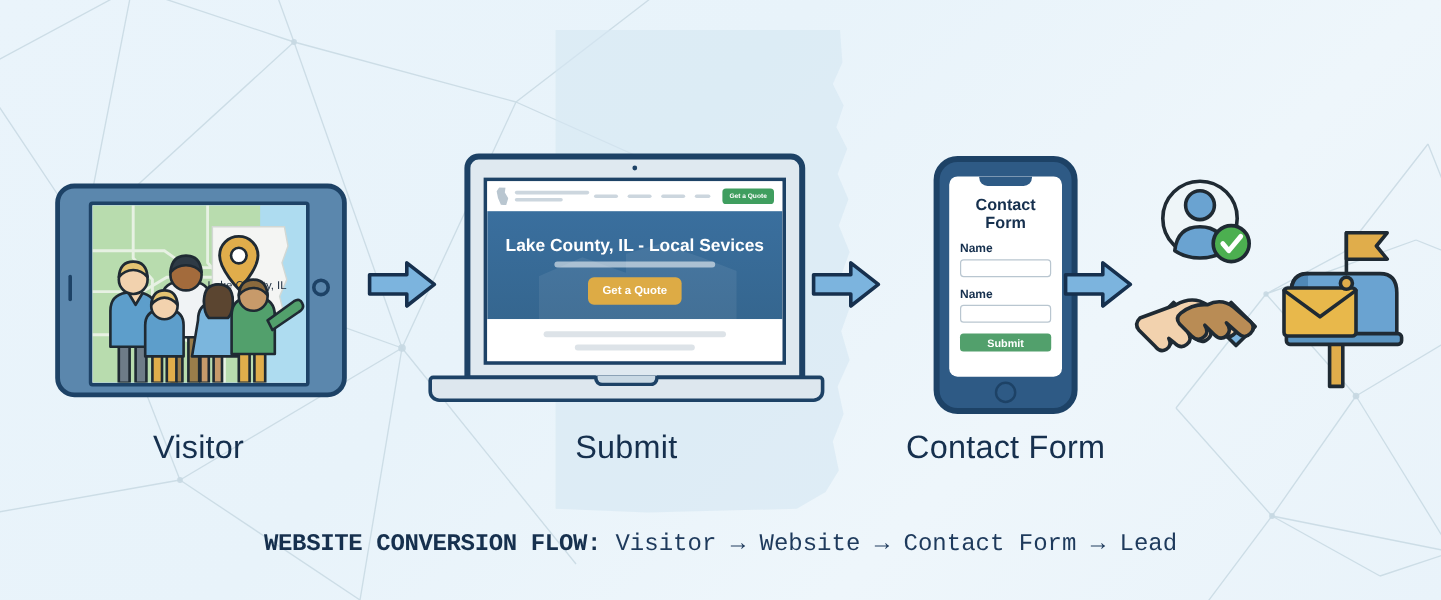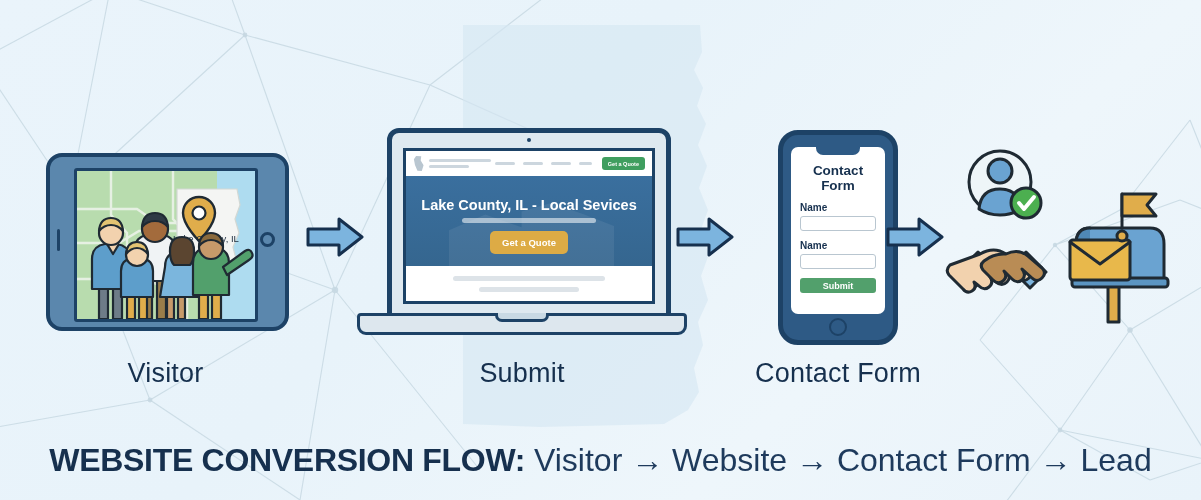--- a/index.html
+++ b/index.html
@@ -350,24 +350,24 @@
   
   #stage-lead { left: 940px; width: 245px; }
   .lead-art { position: absolute; left: 0; top: 140px; width: 245px; height: 200px; }
 
   
   .caption {
     position: absolute;
     left: 0; right: 0;
     top: 442px;
     text-align: center;
-    font-size: 32px;
+    font-size: 20px;
     color: #16304e;
     white-space: nowrap;
-    font-family: Liberation Sans, sans-serif;
+    font-family: Liberation Mono, monospace;
   }
   .caption b { font-weight: bold; letter-spacing: -0.3px; }
   .caption span.path { font-weight: 400; color: #1e3a5c; }
 </style>
 </head>
 <body>
 
 <div id="canvas">
 
   <svg class="bg-layer" viewBox="0 0 1201 500" width="1201" height="500">

